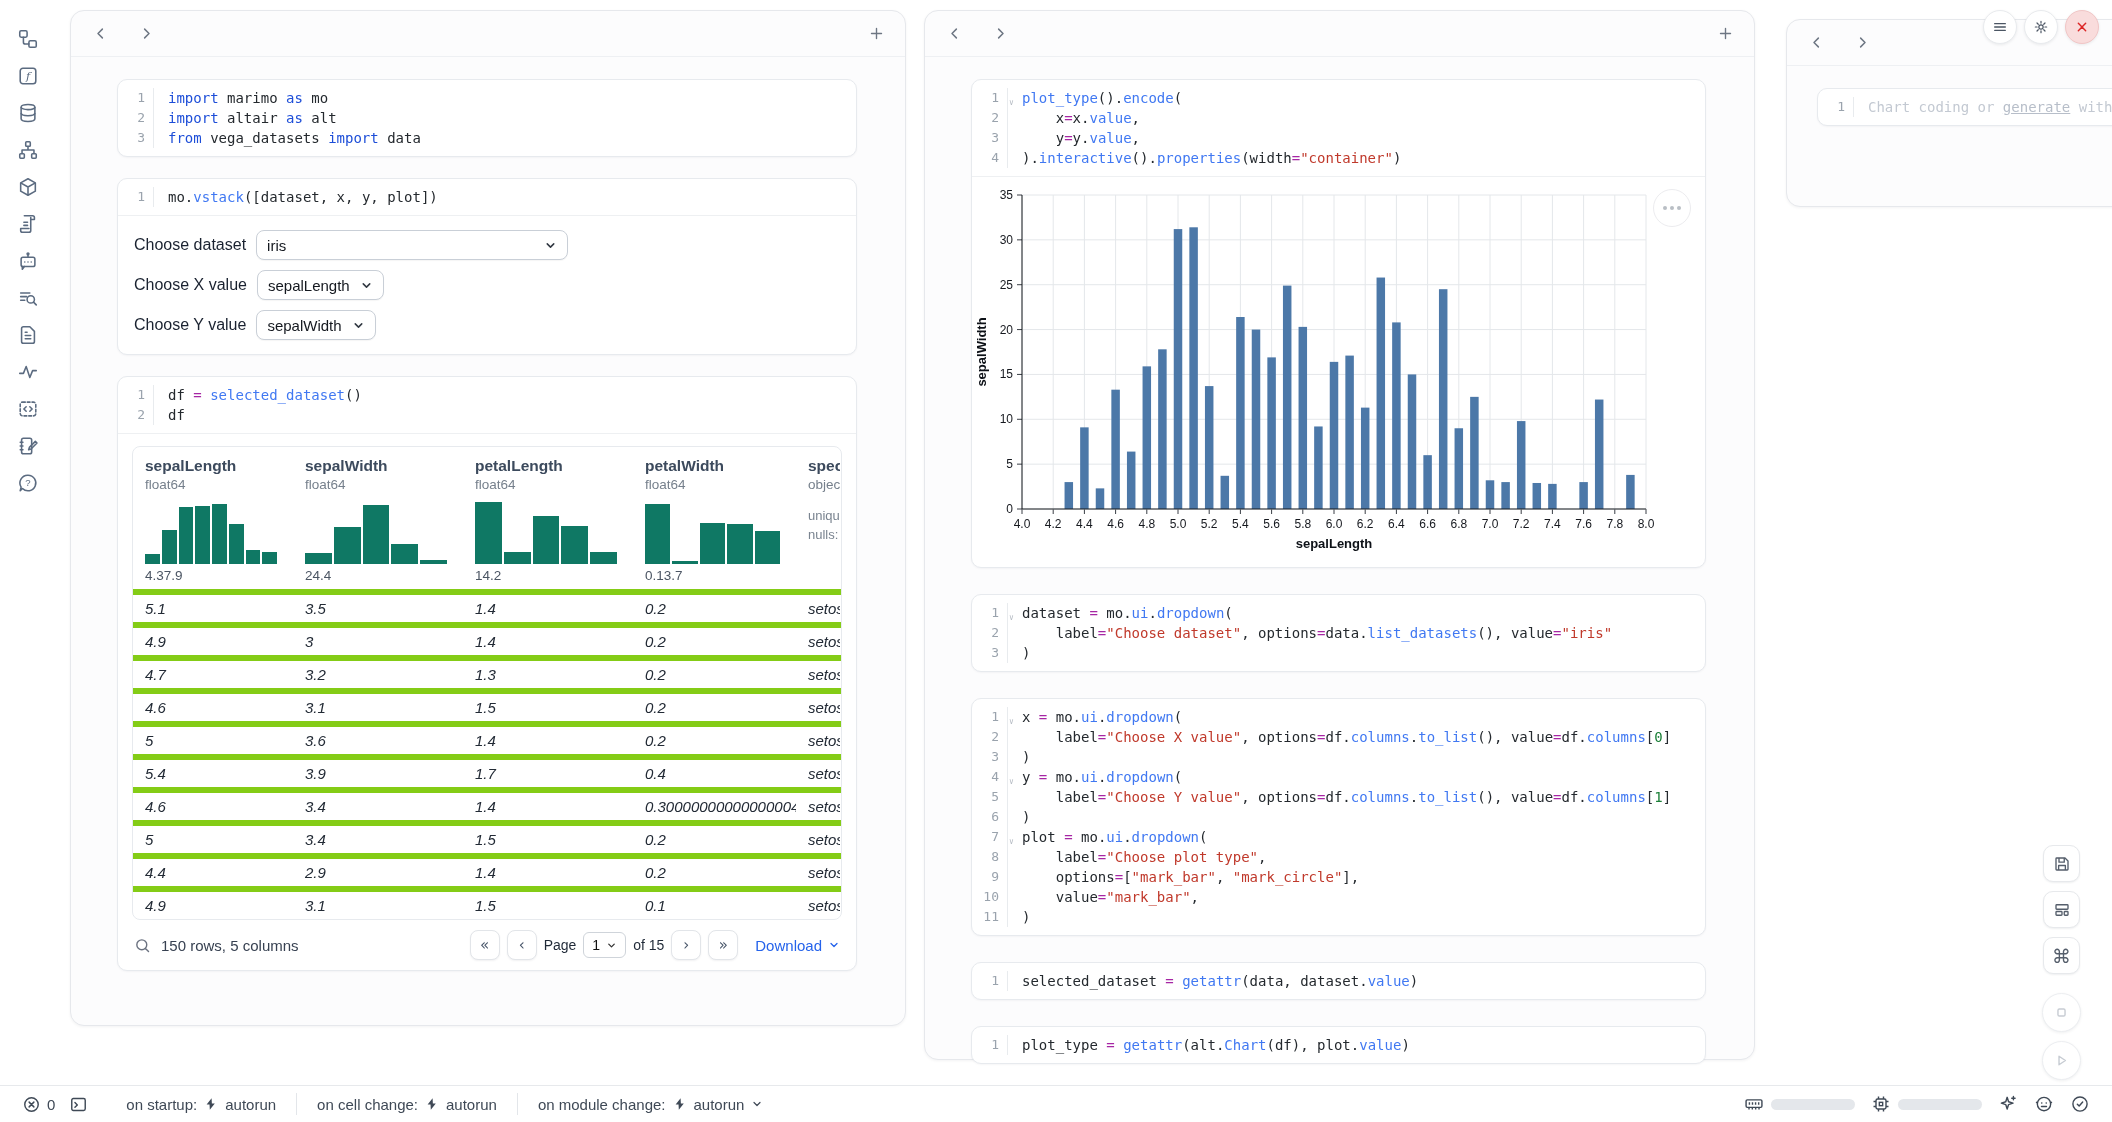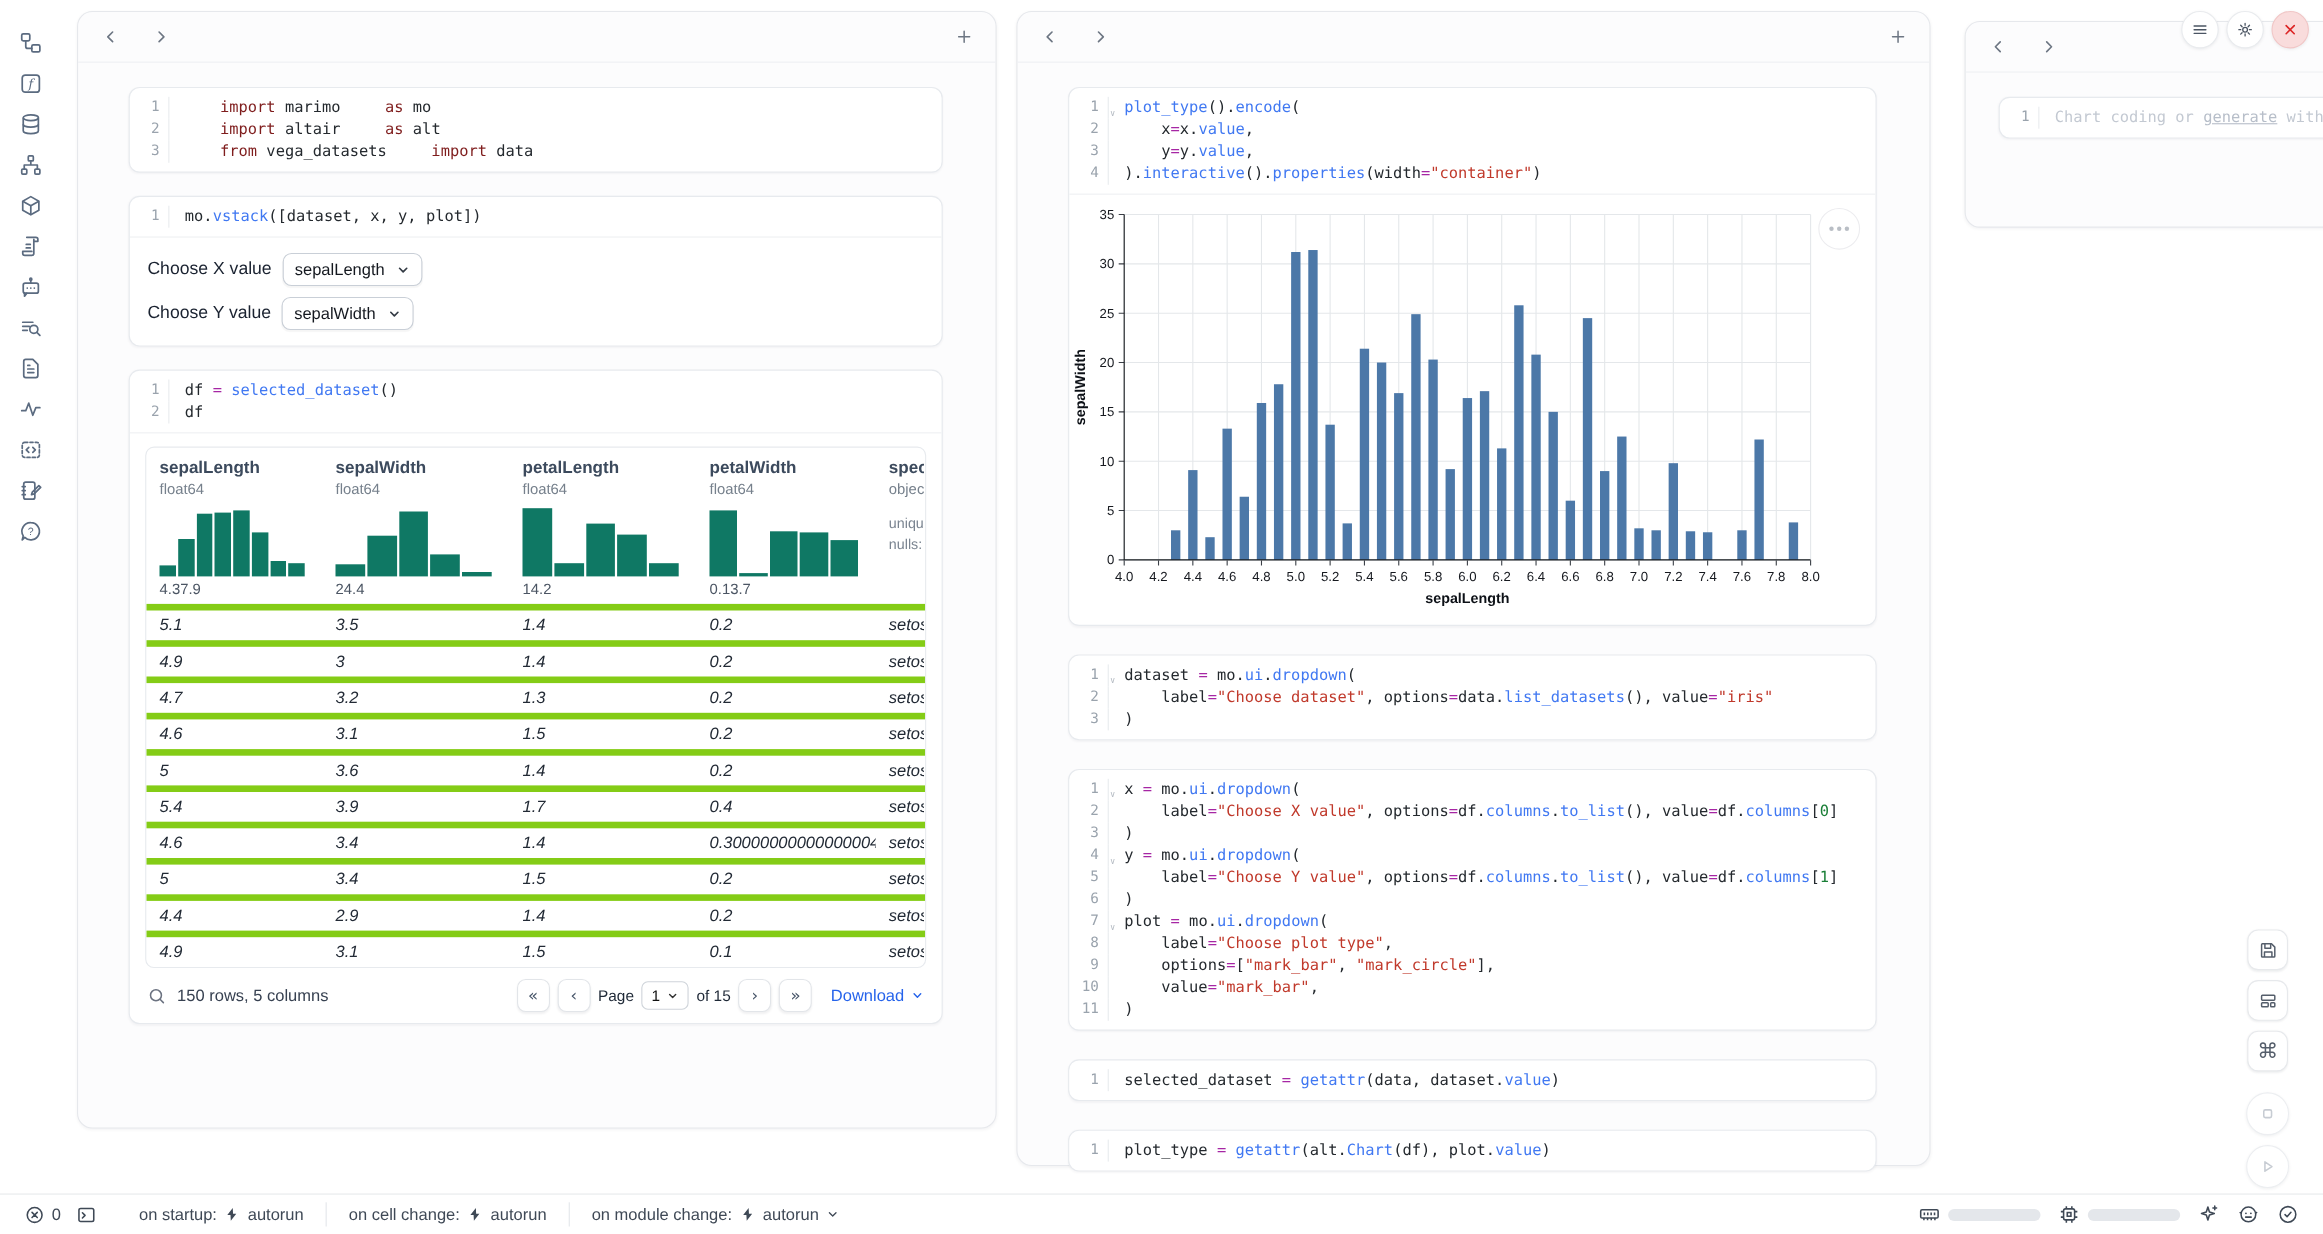--- a/index.html
+++ b/index.html
@@ -23,21 +23,21 @@
   .panel-body { padding:22px 48px 24px 46px; display:flex; flex-direction:column; gap:21px; }
   .mid-panel .panel-body { gap:26px; }
 
   
   .cell { background:#fff; border:1px solid #e7eaee; border-radius:10px; box-shadow:0 1px 2px rgba(16,24,40,.04); overflow:hidden; }
   .code { padding:8px 0; font-family:"DejaVu Sans Mono", monospace; font-size:14px; line-height:20px; }
   .cl { display:flex; }
   .ln { flex:0 0 36px; text-align:right; padding-right:8px; color:#9aa3ad; border-right:1px solid #e8ebee; font-size:13px; position:relative; }
   .fold { font-size:8px; color:#b6bcc4; position:absolute; right:-1px; top:5px; transform:translateX(100%); padding-left:1px; }
   .codetxt { padding-left:14px; white-space:pre; color:#24292e; }
-  .t-kw { color:#7f1d1d;margin-left:32px; } .t-op { color:#a626a4; } .t-fn { color:#4078f2; }
+  .t-kw { color:#1d4ed8; } .t-op { color:#a626a4; } .t-fn { color:#4078f2; }
   .t-str { color:#c0392b; } .t-num { color:#1a7f37; } .t-pl { color:#24292e; }
   .output { border-top:1px solid #eef0f2; }
 
   
   .controls { padding:14px 16px; display:flex; flex-direction:column; gap:10px; }
   .ctl-row { display:flex; align-items:center; gap:10px; height:30px; }
   .ctl-label { font-size:16px; color:#1a2230; white-space:nowrap; }
   .selbox { display:inline-flex; align-items:center; justify-content:space-between; gap:10px; border:1px solid #c9cfd7; border-radius:8px; background:#fff; padding:3px 10px; height:30px; font-size:15px; color:#14181f; box-shadow:0 1px 1px rgba(0,0,0,.04); cursor:pointer; white-space:nowrap; }
   .selbox.wide { width:312px; }
   .selbox svg { width:13px; height:13px; color:#333a44; flex:0 0 13px; }
@@ -244,20 +244,29 @@
       </div>
 
       <div class="cell">
         <div class="code">
             <div class="cl">
               <span class="ln">1</span>
               <span class="codetxt"><span class="t-pl">mo.</span><span class="t-fn">vstack</span><span class="t-pl">([dataset, x, y, plot])</span></span>
             </div>
           </div>
         <div class="output controls">
+            <div class="ctl-row">
+              <span class="ctl-label">Choose dataset</span>
+              <span class="selbox wide">
+                <span>iris</span>
+                <svg viewBox="0 0 24 24" fill="none" stroke="currentColor" stroke-width="2.8" stroke-linecap="round" stroke-linejoin="round">
+                  <path d="M6 9l6 6 6-6"></path>
+                </svg>
+              </span>
+            </div>
             <div class="ctl-row">
               <span class="ctl-label">Choose X value</span>
               <span class="selbox">
                 <span>sepalLength</span>
                 <svg viewBox="0 0 24 24" fill="none" stroke="currentColor" stroke-width="2.8" stroke-linecap="round" stroke-linejoin="round">
                   <path d="M6 9l6 6 6-6"></path>
                 </svg>
               </span>
             </div>
             <div class="ctl-row">

